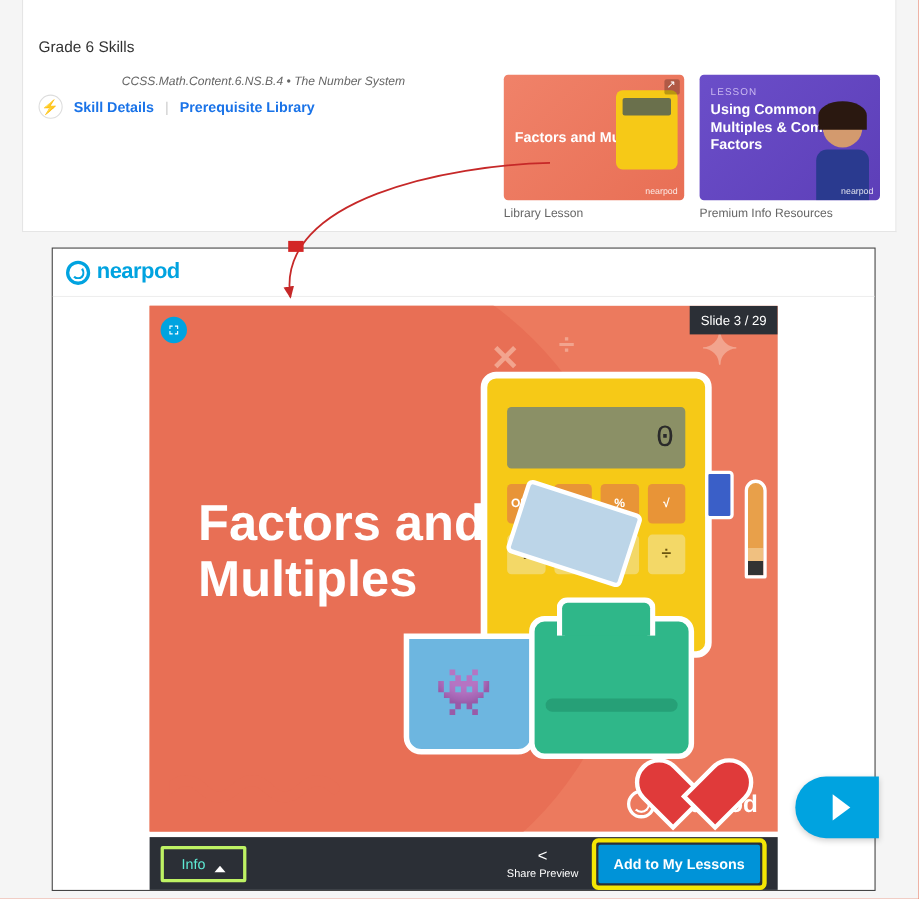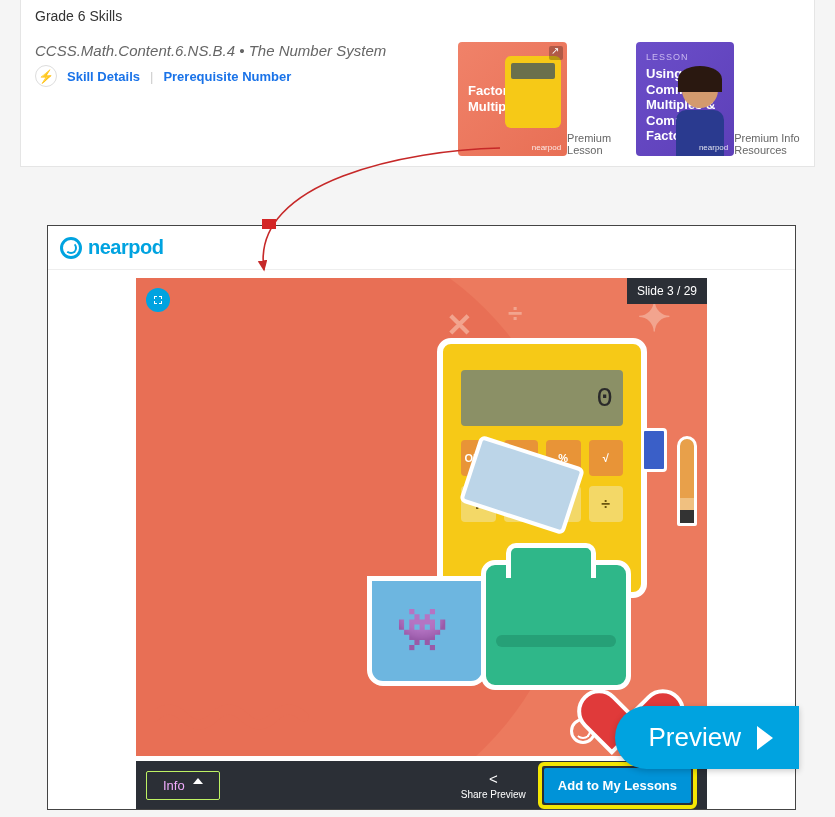--- a/index.html
+++ b/index.html
@@ -9,40 +9,41 @@
     width: 835px;
     height: 817px;
     overflow: hidden;
     position: relative;
   }
   
   
   .skills-card {
     background: #fff;
     margin: 0 20px 0 20px;
-    padding: 2px 14px 10px 14px;
+    padding: 28px 14px 10px 14px;
     border: 1px solid #e5e5e5;
     border-top: none;
   }
   .grade-title {
     font-size: 14px;
     color: #333;
     margin-bottom: 18px;
     margin-top: 6px;
   }
   .skill-row {
     display: flex;
     gap: 14px;
   }
   .skill-left { flex: 1; min-width: 0; }
   .standard-tag {
-    font-size: 15px;
+    font-size: 11px;
     font-style: italic;
     color: #666;
     margin-bottom: 6px;
+    text-align: center;
   }
   .skill-desc {
     font-size: 16px;
     color: #222;
     line-height: 1.35;
     margin-bottom: 10px;
   }
   .link-row {
     display: flex;
     align-items: center;
@@ -55,22 +56,22 @@
     background: #fff;
     border: 1px solid #ddd;
     display: flex; align-items: center; justify-content: center;
     font-size: 13px;
   }
   .link-a { color: #1a73e8; cursor: pointer; font-weight: bold; }
   .link-sep { color: #ccc; }
   
   .thumb-col {
     display: flex;
-    flex-direction: row;
-    align-items: flex-end;
+    flex-direction: column;
+    align-items: flex-start;
     width: 164px;
   }
   .thumb-card {
     width: 164px;
     height: 114px;
     border-radius: 4px;
     position: relative;
     overflow: hidden;
     cursor: pointer;
   }
@@ -403,25 +404,25 @@
   
   .btm-bar {
     position:absolute;
     left:88px; right:88px; bottom:0;
     height:48px;
     background:#2b2f36;
     display:flex; align-items:center;
     padding:0 10px;
   }
   .info-btn {
-    border:1px solid #bef264;
-    color:#f0abfc;
+    border:3px solid #bef264;
+    color:#5eead4;
     padding:6px 16px;
     font-size:13px;
-    display:flex; align-items:flex-start; gap:8px;
+    display:flex; align-items:flex-end; gap:8px;
     cursor:pointer;
     border-radius:2px;
   }
   .info-btn .chev {
     width:0; height:0;
     border-left:5px solid transparent;
     border-right:5px solid transparent;
     border-bottom:6px solid #fff;
   }
   .btm-spacer { flex:1; }
@@ -452,32 +453,32 @@
 
 <div class="skills-card">
   <div class="grade-title">Grade 6 Skills</div>
   <div class="skill-row">
     <div class="skill-left">
       <div class="standard-tag">CCSS.Math.Content.6.NS.B.4 • The Number System</div>
       <div class="link-row">
         <span class="bolt-badge">⚡</span>
         <span class="link-a">Skill Details</span>
         <span class="link-sep">|</span>
-        <span class="link-a">Prerequisite Number</span>
+        <span class="link-a">Prerequisite Library</span>
       </div>
     </div>
 
     <div class="thumb-col">
       <div class="thumb-card thumb1">
         <div class="txt">Factors and Multiples</div>
         <div class="calc"></div>
         <div class="pop"></div>
         <div class="brand">nearpod</div>
       </div>
-      <div class="thumb-caption">Premium Lesson</div>
+      <div class="thumb-caption">Library Lesson</div>
     </div>
 
     <div class="thumb-col">
       <div class="thumb-card thumb2">
         <div class="lesson-tag">LESSON</div>
         <div class="lesson-title">Using Common Multiples &amp; Common Factors</div>
         <div class="avatar">
           <div class="body"></div>
             <div class="head"></div>
             <div class="hair"></div>
@@ -513,20 +514,24 @@
     <span class="op o2">÷</span>
     <span class="op o3">✦</span>
 
     <div class="fs-btn">
       <svg viewBox="0 0 24 24">
           <path fill="#fff" d="M4 4h6v2H6v4H4V4zm10 0h6v6h-2V6h-4V4zM4 14h2v4h4v2H4v-6zm14 0h2v6h-6v-2h4v-4z"></path>
         </svg>
     </div>
     <div class="slide-badge">Slide 3 / 29</div>
 
+    <div class="slide-title">
+      <span>Factors and</span><br>
+      <span>Multiples</span>
+    </div>
 
     <div class="big-calc">
       <div class="screen">0</div>
       <div class="row r1">
         <div class="btn orange">ON/C</div>
         <div class="btn orange">CE</div>
         <div class="btn orange">%</div>
         <div class="btn orange">√</div>
       </div>
       <div class="row r2">
@@ -550,21 +555,20 @@
       <path d="M0 15 Q15 0 30 15 T60 15 T90 15 T120 15 T150 15" stroke="#e86f55" stroke-width="10" fill="none" stroke-linecap="round"></path>
     </svg>
 
     <div class="np-brand">
       <span class="ring2"></span>
       <span>nearpod</span>
     </div>
   </div>
 
   <div class="preview-pill">
-    <span>Preview</span>
     <span class="tri"></span>
   </div>
 
   <div class="btm-bar">
     <div class="info-btn">
       <span>Info</span>
       <span class="chev"></span>
     </div>
     <div class="btm-spacer"></div>
     <div class="share-col">

